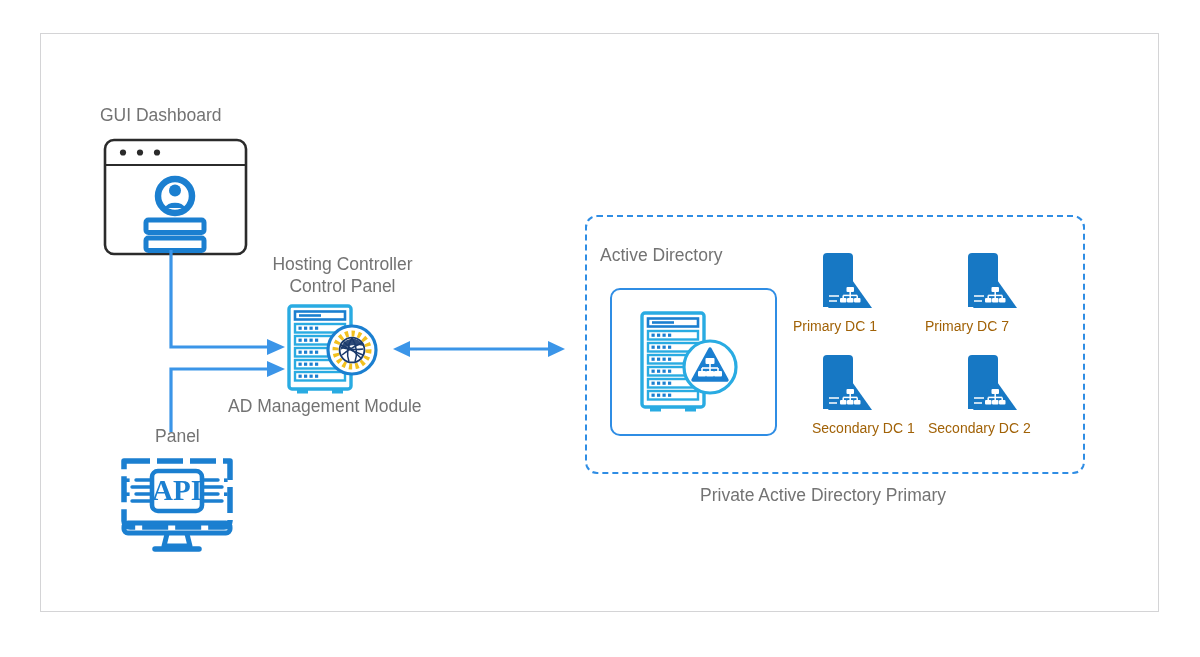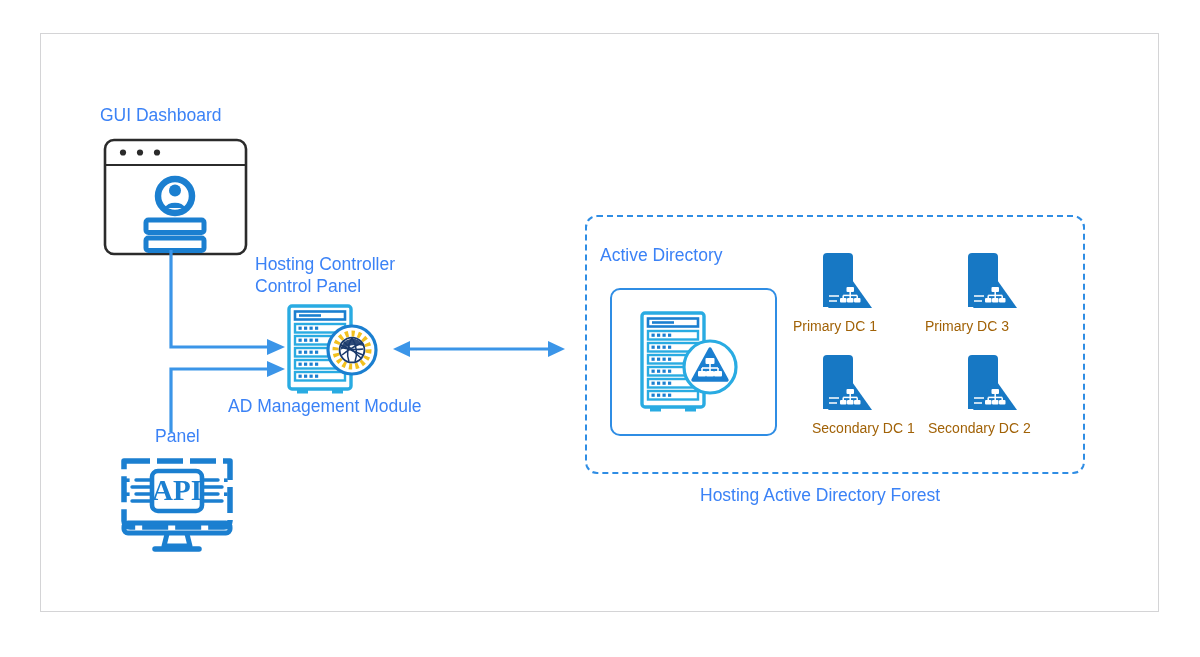--- a/index.html
+++ b/index.html
@@ -25,28 +25,28 @@
     left: 40px;
     top: 33px;
     width: 1119px;
     height: 579px;
     border: 1px solid #d4d4d6;
     background: #ffffff;
     box-sizing: border-box;
   }
   .label {
     position: absolute;
-    color: #3b82f6;
+    color: #737373;
     font-size: 17.5px;
     line-height: 22px;
     white-space: nowrap;
     font-family: "Liberation Sans", sans-serif;
   }
   .label.center {
-    text-align: left;
+    text-align: center;
   }
   .node {
     position: absolute;
   }
   svg { display: block; overflow: visible; }
   .dashed-zone {
     position: absolute;
     left: 585px;
     top: 215px;
     width: 500px;
@@ -325,21 +325,21 @@
         <line x1="32.2" y1="39" x2="32.2" y2="42.4"></line>
         <line x1="25.2" y1="42.4" x2="39.2" y2="42.4"></line>
         <line x1="25.2" y1="42.4" x2="25.2" y2="45"></line>
         <line x1="32.2" y1="42.4" x2="32.2" y2="45"></line>
         <line x1="39.2" y1="42.4" x2="39.2" y2="45"></line>
         <line x1="11" y1="43" x2="21" y2="43"></line>
         <line x1="11" y1="48" x2="19" y2="48"></line>
       </g>
     </svg>
   </div>
-  <div class="dc-label" style="left:925px; top:318px;">Primary DC 3</div>
+  <div class="dc-label" style="left:925px; top:318px;">Primary DC 7</div>
 
   <div class="node" style="left:818px; top:355px;">
     <svg width="56" height="58" viewBox="0 0 56 58" xmlns="http://www.w3.org/2000/svg">
       <path d="M5 4 a4 4 0 0 1 4 -4 h22 a4 4 0 0 1 4 4 v50 h-30 z" fill="#1778c4"></path>
       <path d="M32 24 L54 55 H10 Z" fill="#1778c4"></path>
       <g fill="#ffffff">
         <rect x="28.5" y="34" width="7.5" height="5" rx="1" ry="1"></rect>
         <rect x="22" y="45" width="6.5" height="4.6" rx="1" ry="1"></rect>
         <rect x="29" y="45" width="6.5" height="4.6" rx="1" ry="1"></rect>
         <rect x="36" y="45" width="6.5" height="4.6" rx="1" ry="1"></rect>
@@ -373,15 +373,15 @@
         <line x1="25.2" y1="42.4" x2="25.2" y2="45"></line>
         <line x1="32.2" y1="42.4" x2="32.2" y2="45"></line>
         <line x1="39.2" y1="42.4" x2="39.2" y2="45"></line>
         <line x1="11" y1="43" x2="21" y2="43"></line>
         <line x1="11" y1="48" x2="19" y2="48"></line>
       </g>
     </svg>
   </div>
   <div class="dc-label" style="left:928px; top:420px;text-align:center;">Secondary DC 2</div>
 
-  <div class="label" style="left:700px; top:484px;">Hosting Active Directory Forest</div>
+  <div class="label" style="left:700px; top:484px;">Private Active Directory Primary</div>
 
 </div>
 
 </body></html>

